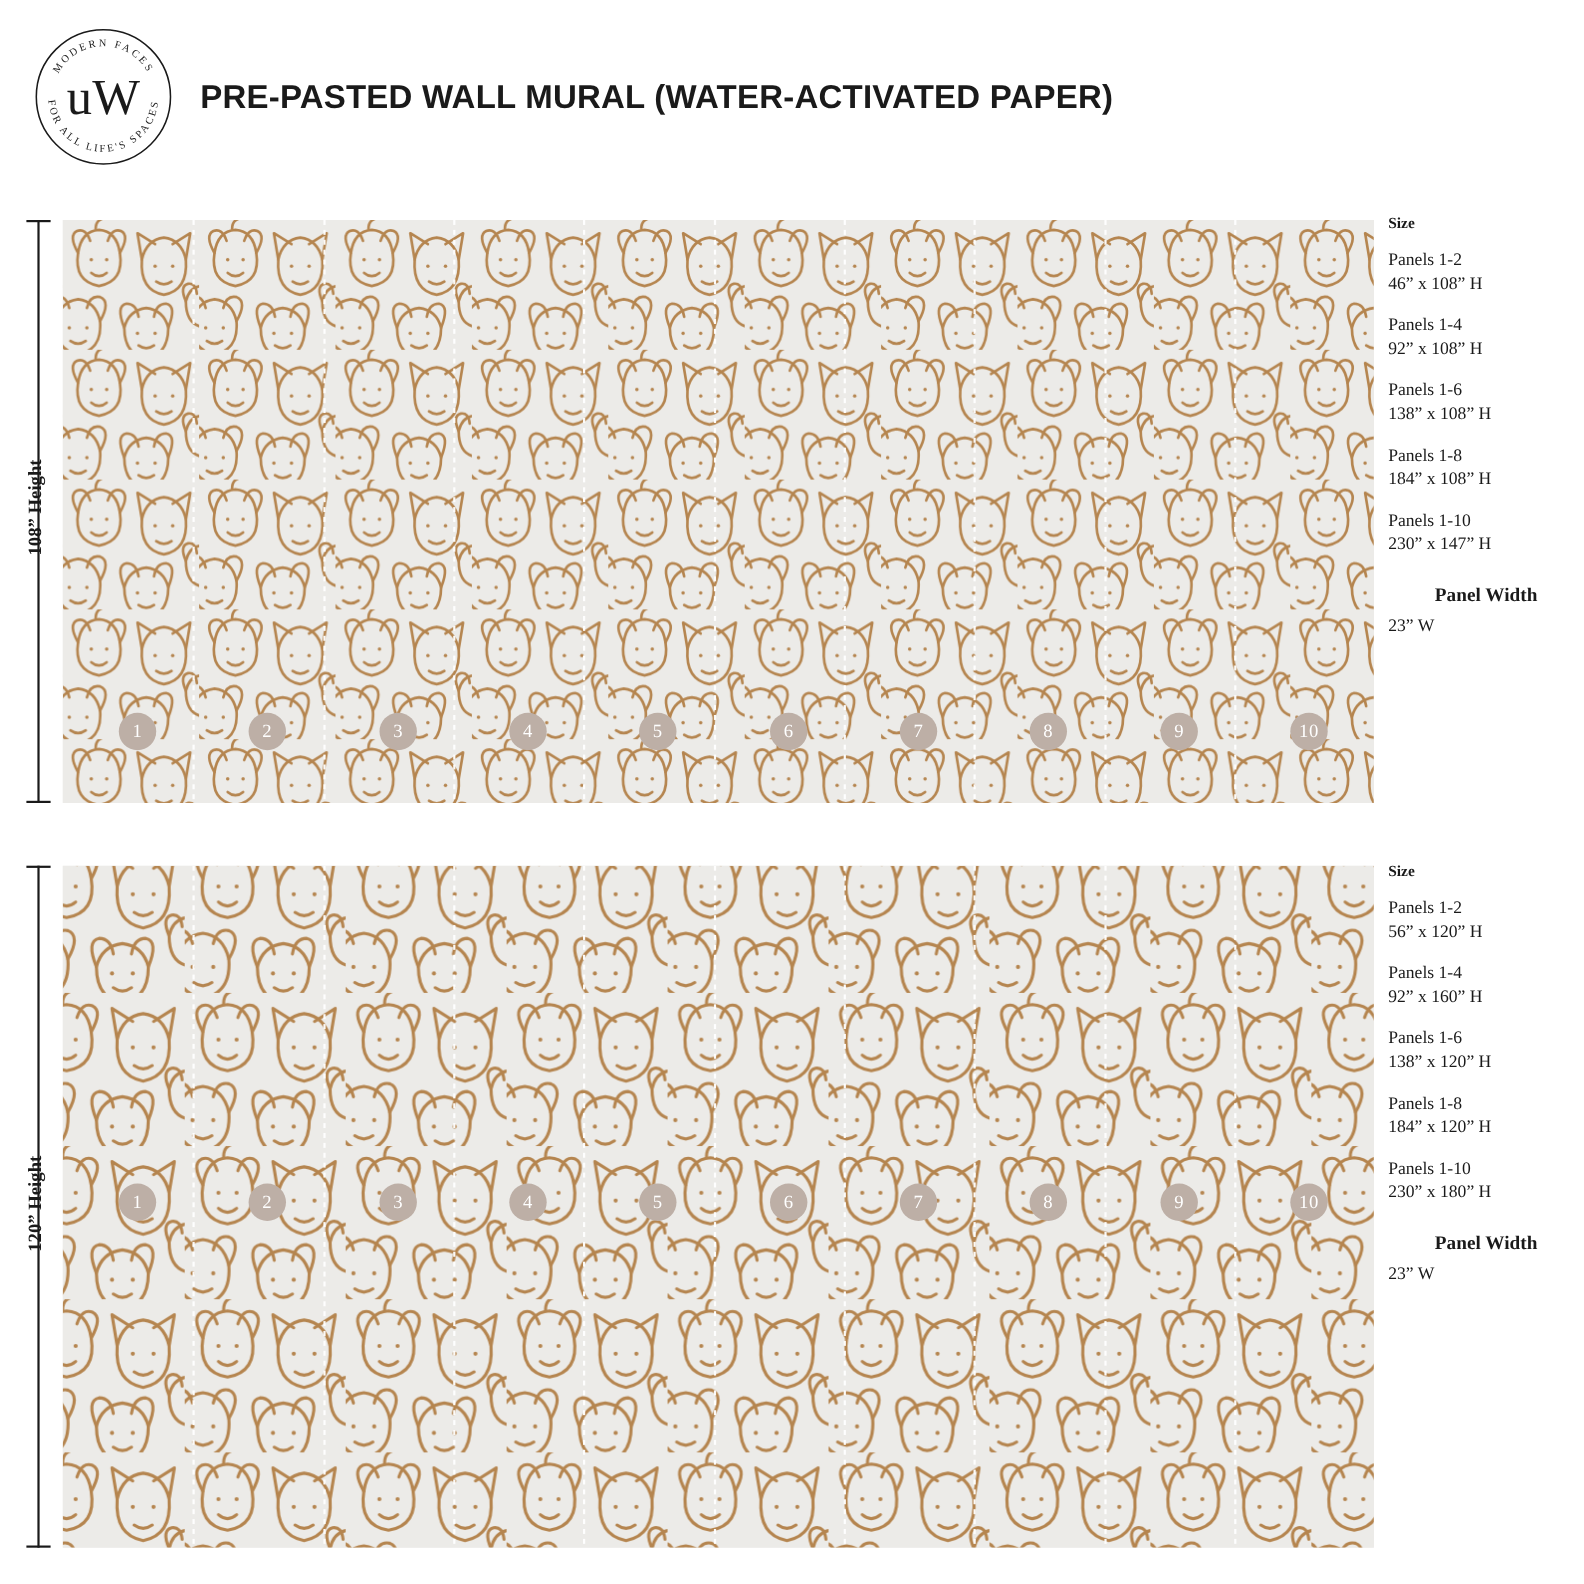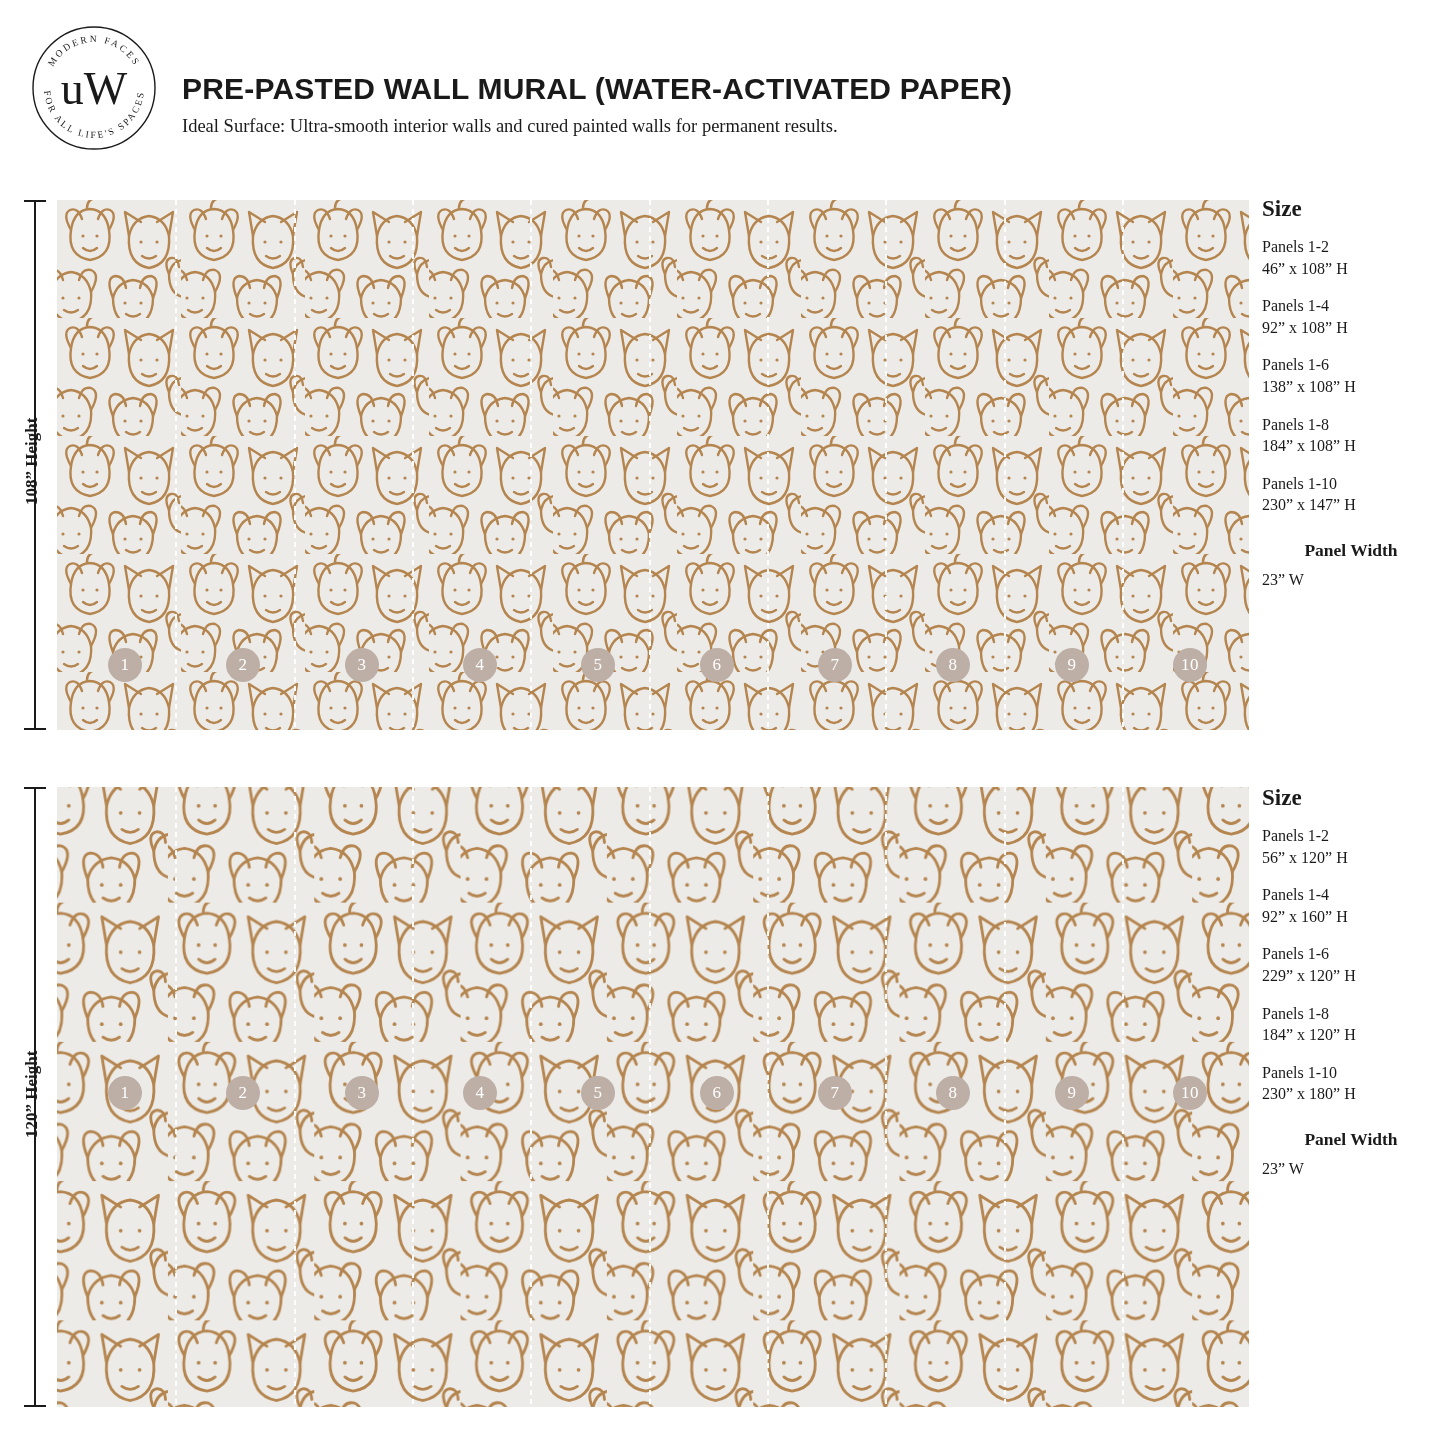--- a/index.html
+++ b/index.html
@@ -71,21 +71,21 @@
     white-space: nowrap;
     color: #1a1a1a;
   }
 
   
   .specs { position: absolute; left: 1262px; width: 178px; }
   .specs-1 { top: 196px; }
   .specs-2 { top: 785px; }
   .spec-head {
     font-family: "Liberation Serif", serif;
-    font-weight: bold; font-size: 23px; margin-bottom: 14px; color: #1a1a1a;
+    font-weight: bold; font-size: 14px; margin-bottom: 14px; color: #1a1a1a;
   }
   .spec-item {
     font-family: "Liberation Serif", serif;
     font-size: 16px; line-height: 1.35; margin-bottom: 16px; color: #1a1a1a;
   }
   .spec-sub { font-family: "Liberation Serif", serif; font-weight: bold; font-size: 17.5px; margin-top: 24px; margin-bottom: 10px; text-align: center; }
   .spec-width { font-family: "Liberation Serif", serif; font-size: 16px; }
 
   .custom-note {
     position: absolute; left: 1262px; top: 1305px; width: 168px;
@@ -108,21 +108,20 @@
           <textPath href="#arcTop" startOffset="50%" text-anchor="middle">MODERN FACES</textPath>
         </text>
         <text font-family="Liberation Serif, serif" font-size="9.5" letter-spacing="2.2" fill="#1a1a1a">
           <textPath href="#arcBot" startOffset="50%" text-anchor="middle">FOR ALL LIFE'S SPACES</textPath>
         </text>
         <text x="66" y="82" text-anchor="middle" font-family="Liberation Serif, serif" font-size="46" fill="#1a1a1a">uW</text>
       </svg>
     </div>
 
     <div class="title">PRE-PASTED WALL MURAL (WATER-ACTIVATED PAPER)</div>
-    <div class="subtitle">Ideal Surface: Ultra-smooth interior walls and cured painted walls for permanent results.</div>
   </div>
 
   <svg width="0" height="0" style="position:absolute" aria-hidden="true">
     <defs>
 
       <pattern id="dogs" x="0" y="0" width="124" height="118" patternUnits="userSpaceOnUse">
         <g fill="none" stroke="#b5854f" stroke-width="2.4" stroke-linecap="round" stroke-linejoin="round">
 
           <path d="M14 30 q-9 -16 -1 -20 q8 -3 12 9"></path>
           <path d="M52 30 q9 -16 1 -20 q-8 -3 -12 9"></path>
@@ -262,21 +261,21 @@
     <div class="spec-item">
       <div>Panels 1-2</div>
       <div>56” x 120” H</div>
     </div>
     <div class="spec-item">
       <div>Panels 1-4</div>
       <div>92” x 160” H</div>
     </div>
     <div class="spec-item">
       <div>Panels 1-6</div>
-      <div>229” x 120” H</div>
+      <div>138” x 120” H</div>
     </div>
     <div class="spec-item">
       <div>Panels 1-8</div>
       <div>184” x 120” H</div>
     </div>
     <div class="spec-item">
       <div>Panels 1-10</div>
       <div>230” x 180” H</div>
     </div>
     <div class="spec-sub">Panel Width</div>

